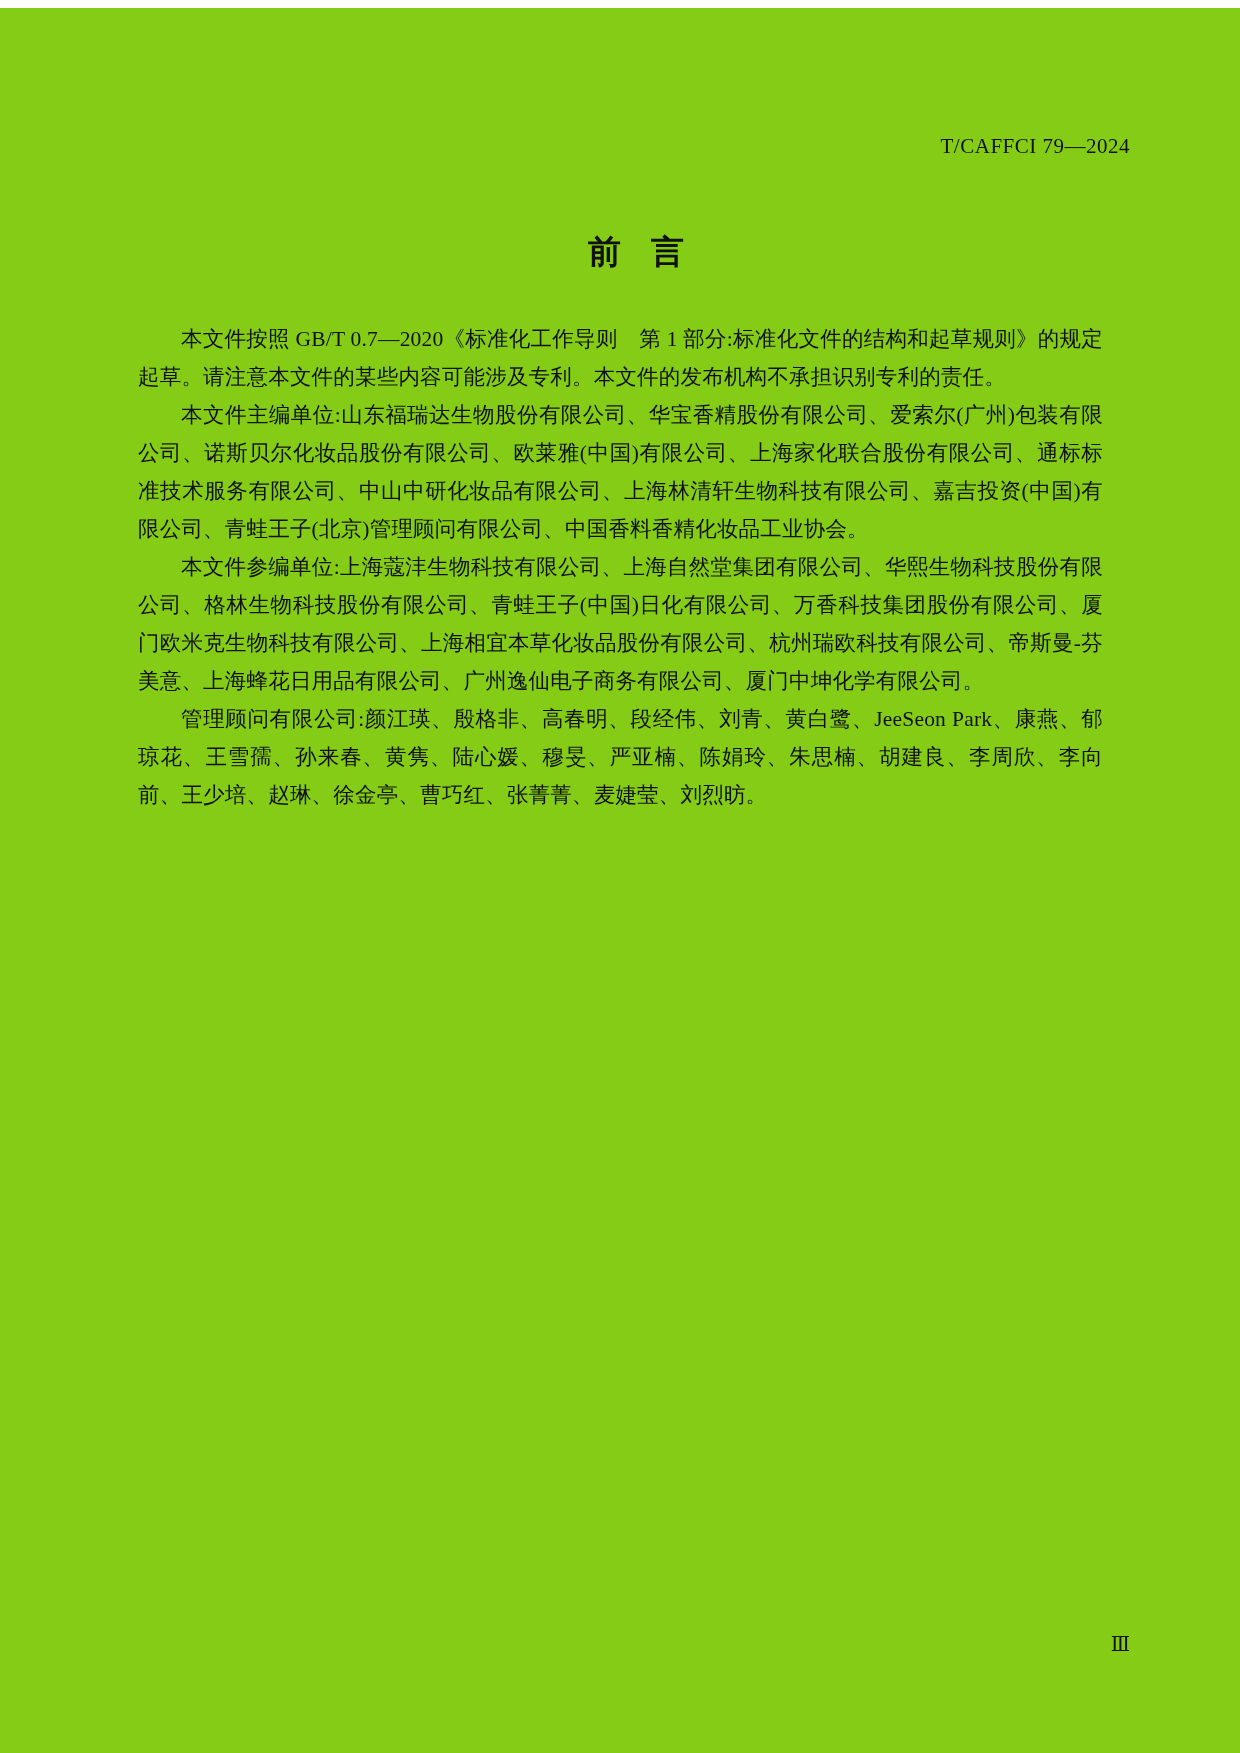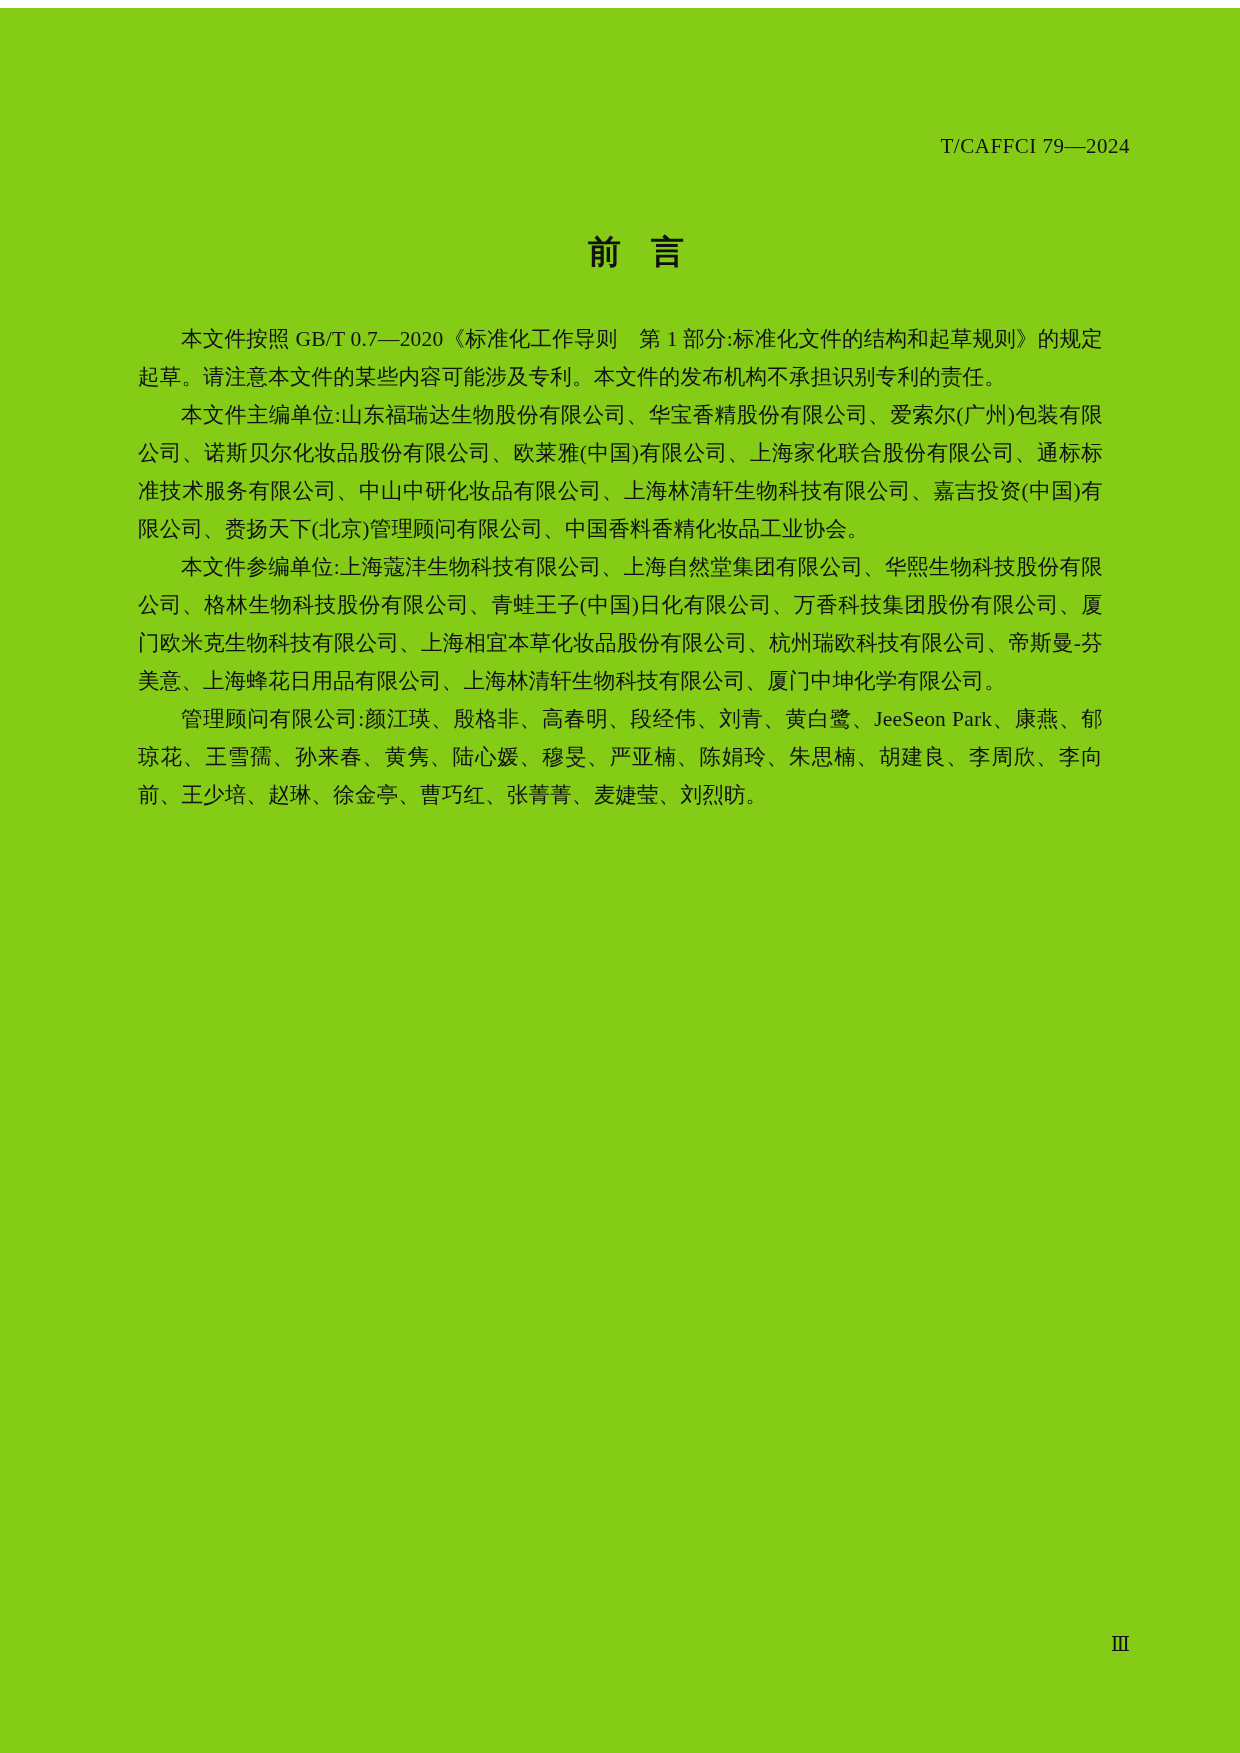--- a/index.html
+++ b/index.html
@@ -70,20 +70,20 @@
 <body>
 
 <div class="page">
 
   <div class="header-code">T/CAFFCI 79—2024</div>
 
   <div class="doc-title">前言</div>
 
   <div class="body-block">
     <p class="para">本文件按照 GB/T 0.7—2020《标准化工作导则　第 1 部分:标准化文件的结构和起草规则》的规定起草。请注意本文件的某些内容可能涉及专利。本文件的发布机构不承担识别专利的责任。</p>
-    <p class="para">本文件主编单位:山东福瑞达生物股份有限公司、华宝香精股份有限公司、爱索尔(广州)包装有限公司、诺斯贝尔化妆品股份有限公司、欧莱雅(中国)有限公司、上海家化联合股份有限公司、通标标准技术服务有限公司、中山中研化妆品有限公司、上海林清轩生物科技有限公司、嘉吉投资(中国)有限公司、赉扬天下(北京)管理顾问有限公司、中国香料香精化妆品工业协会。</p>
-    <p class="para">本文件参编单位:上海蔻沣生物科技有限公司、上海自然堂集团有限公司、华熙生物科技股份有限公司、格林生物科技股份有限公司、青蛙王子(中国)日化有限公司、万香科技集团股份有限公司、厦门欧米克生物科技有限公司、上海相宜本草化妆品股份有限公司、杭州瑞欧科技有限公司、帝斯曼-芬美意、上海蜂花日用品有限公司、上海林清轩生物科技有限公司、厦门中坤化学有限公司。</p>
+    <p class="para">本文件主编单位:山东福瑞达生物股份有限公司、华宝香精股份有限公司、爱索尔(广州)包装有限公司、诺斯贝尔化妆品股份有限公司、欧莱雅(中国)有限公司、上海家化联合股份有限公司、通标标准技术服务有限公司、中山中研化妆品有限公司、上海林清轩生物科技有限公司、嘉吉投资(中国)有限公司、青蛙王子(北京)管理顾问有限公司、中国香料香精化妆品工业协会。</p>
+    <p class="para">本文件参编单位:上海蔻沣生物科技有限公司、上海自然堂集团有限公司、华熙生物科技股份有限公司、格林生物科技股份有限公司、青蛙王子(中国)日化有限公司、万香科技集团股份有限公司、厦门欧米克生物科技有限公司、上海相宜本草化妆品股份有限公司、杭州瑞欧科技有限公司、帝斯曼-芬美意、上海蜂花日用品有限公司、广州逸仙电子商务有限公司、厦门中坤化学有限公司。</p>
     <p class="para">管理顾问有限公司:颜江瑛、殷格非、高春明、段经伟、刘青、黄白鹭、JeeSeon Park、康燕、郁琼花、王雪孺、孙来春、黄隽、陆心媛、穆旻、严亚楠、陈娟玲、朱思楠、胡建良、李周欣、李向前、王少培、赵琳、徐金亭、曹巧红、张菁菁、麦婕莹、刘烈昉。</p>
   </div>
 
   <div class="page-number">Ⅲ</div>
 
 </div>
 
 </body></html>

